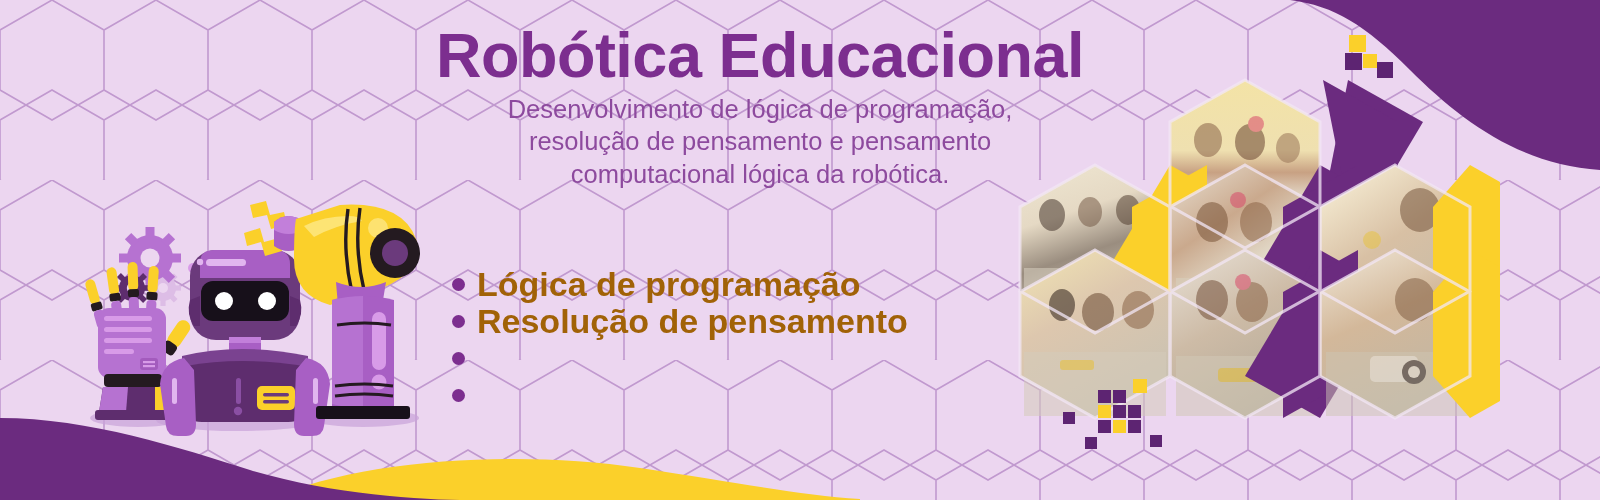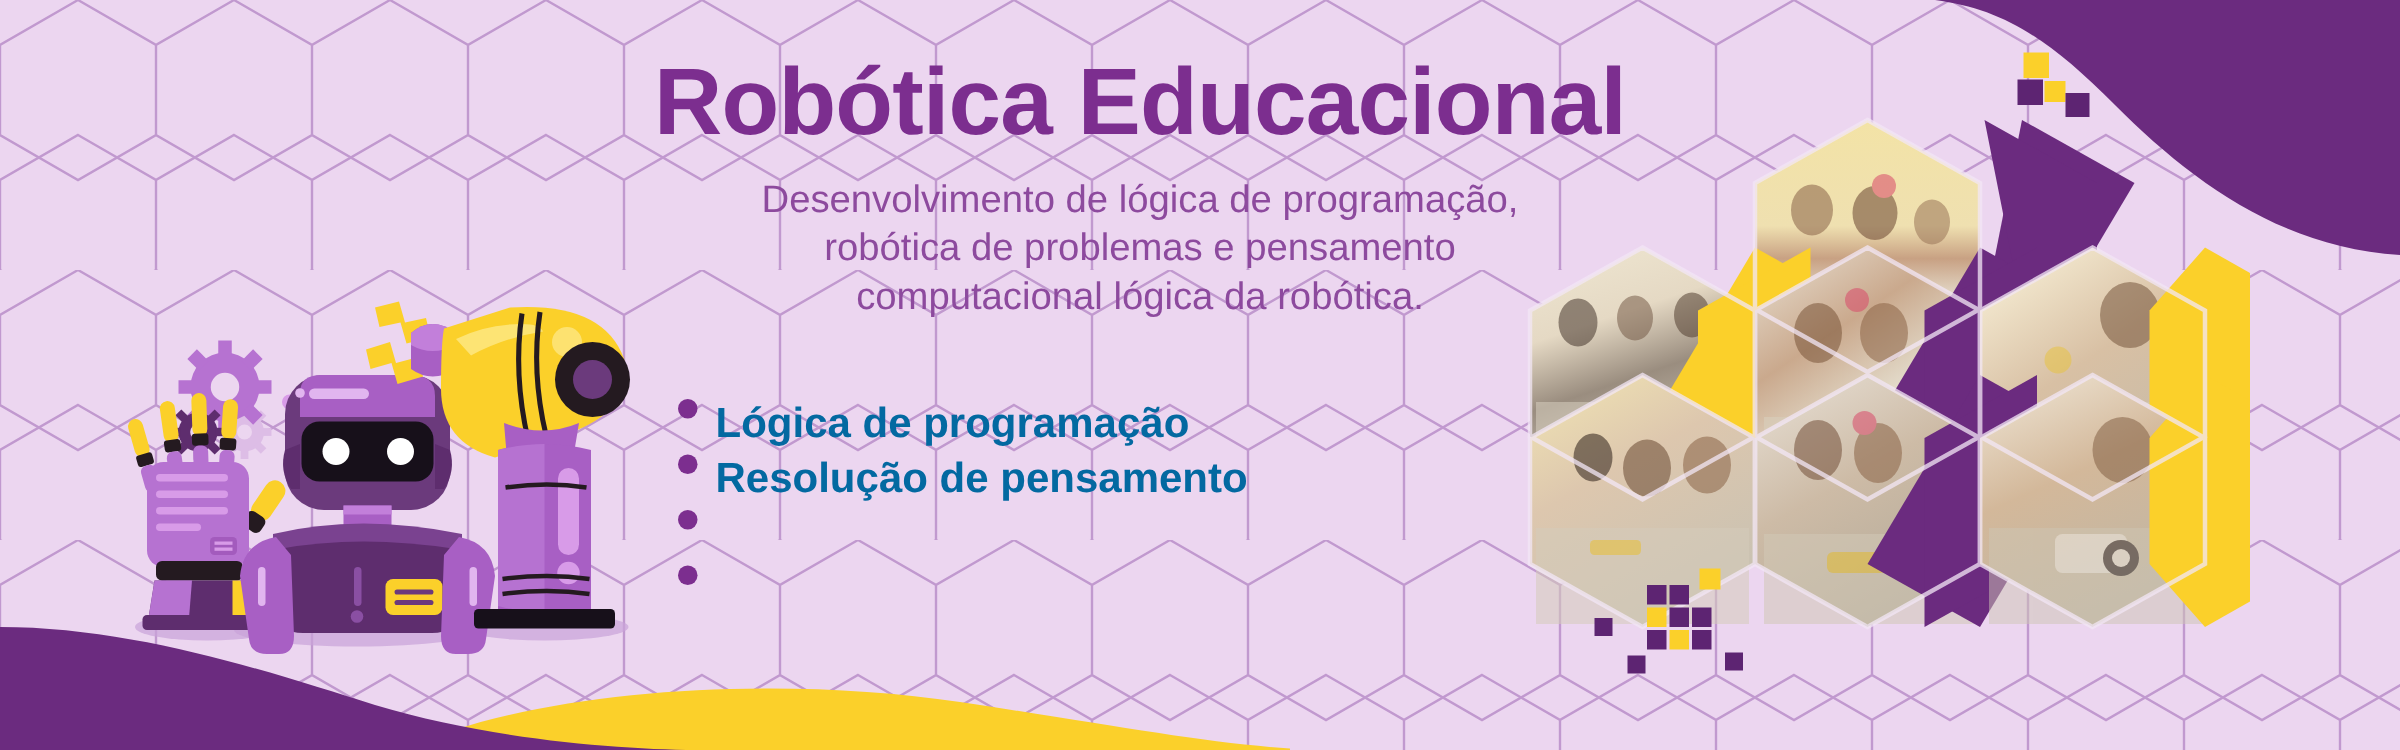--- a/index.html
+++ b/index.html
@@ -14,39 +14,39 @@
     background:#ecd6f0;
   }
   .layer{position:absolute;inset:0;}
   svg.layer{display:block;}
 
   
   #text-block{
     position:absolute;left:400px;top:20px;width:720px;height:420px;
   }
   #page-title{
-    margin:17px;text-align:center;
+    margin:4px;text-align:center;
     font-size:63px;line-height:1.0;font-weight:700;
     letter-spacing:-0.5px;
     color:#7c2e8f;
     white-space:nowrap;
   }
   #subtitle{
     margin:6px 0 16px 0;text-align:center;
     font-size:25.5px;line-height:1.27;font-weight:400;
     color:#8d4a9e;
   }
   #feature-list{
     list-style:none;margin:0;padding:0;
     position:absolute;left:52px;top:246px;
   }
   #feature-list li{
-    display:flex;align-items:flex-start;
+    display:flex;align-items:center;
     height:37px;
-    font-size:28px;font-weight:700;color:#0369a1;
+    font-size:34px;font-weight:700;color:#a16207;
     white-space:nowrap;
   }
   #feature-list .bullet{
     width:13px;height:13px;border-radius:50%;
     background:#7c2e8f;margin-right:12px;flex:0 0 auto;
   }
 
   
   .sq{position:absolute;}
 </style>
@@ -448,21 +448,21 @@
   <svg class="layer" viewBox="0 0 1600 500" width="1600" height="500" preserveAspectRatio="none">
     <path d="M268,500 C360,458 520,450 640,468 C740,483 800,495 860,499 L860,500 Z" fill="#fbd02a"></path>
     <path d="M0,418 C90,418 180,448 250,470 C330,494 420,500 470,500 L0,500 Z" fill="#6b2b7f"></path>
   </svg>
 
   <div id="text-block">
     <h1 id="page-title">Robótica Educacional</h1>
 
     <p id="subtitle">
       <span>Desenvolvimento de lógica de programação,</span><br>
-      <span>robótica de problemas e pensamento</span><br>
+      <span>resolução de pensamento e pensamento</span><br>
       <span>computacional lógica da robótica.</span>
     </p>
 
     <ul id="feature-list">
       <li>
         <span class="bullet"></span>
         <span>Lógica de programação</span>
       </li>
       <li>
         <span class="bullet"></span>

